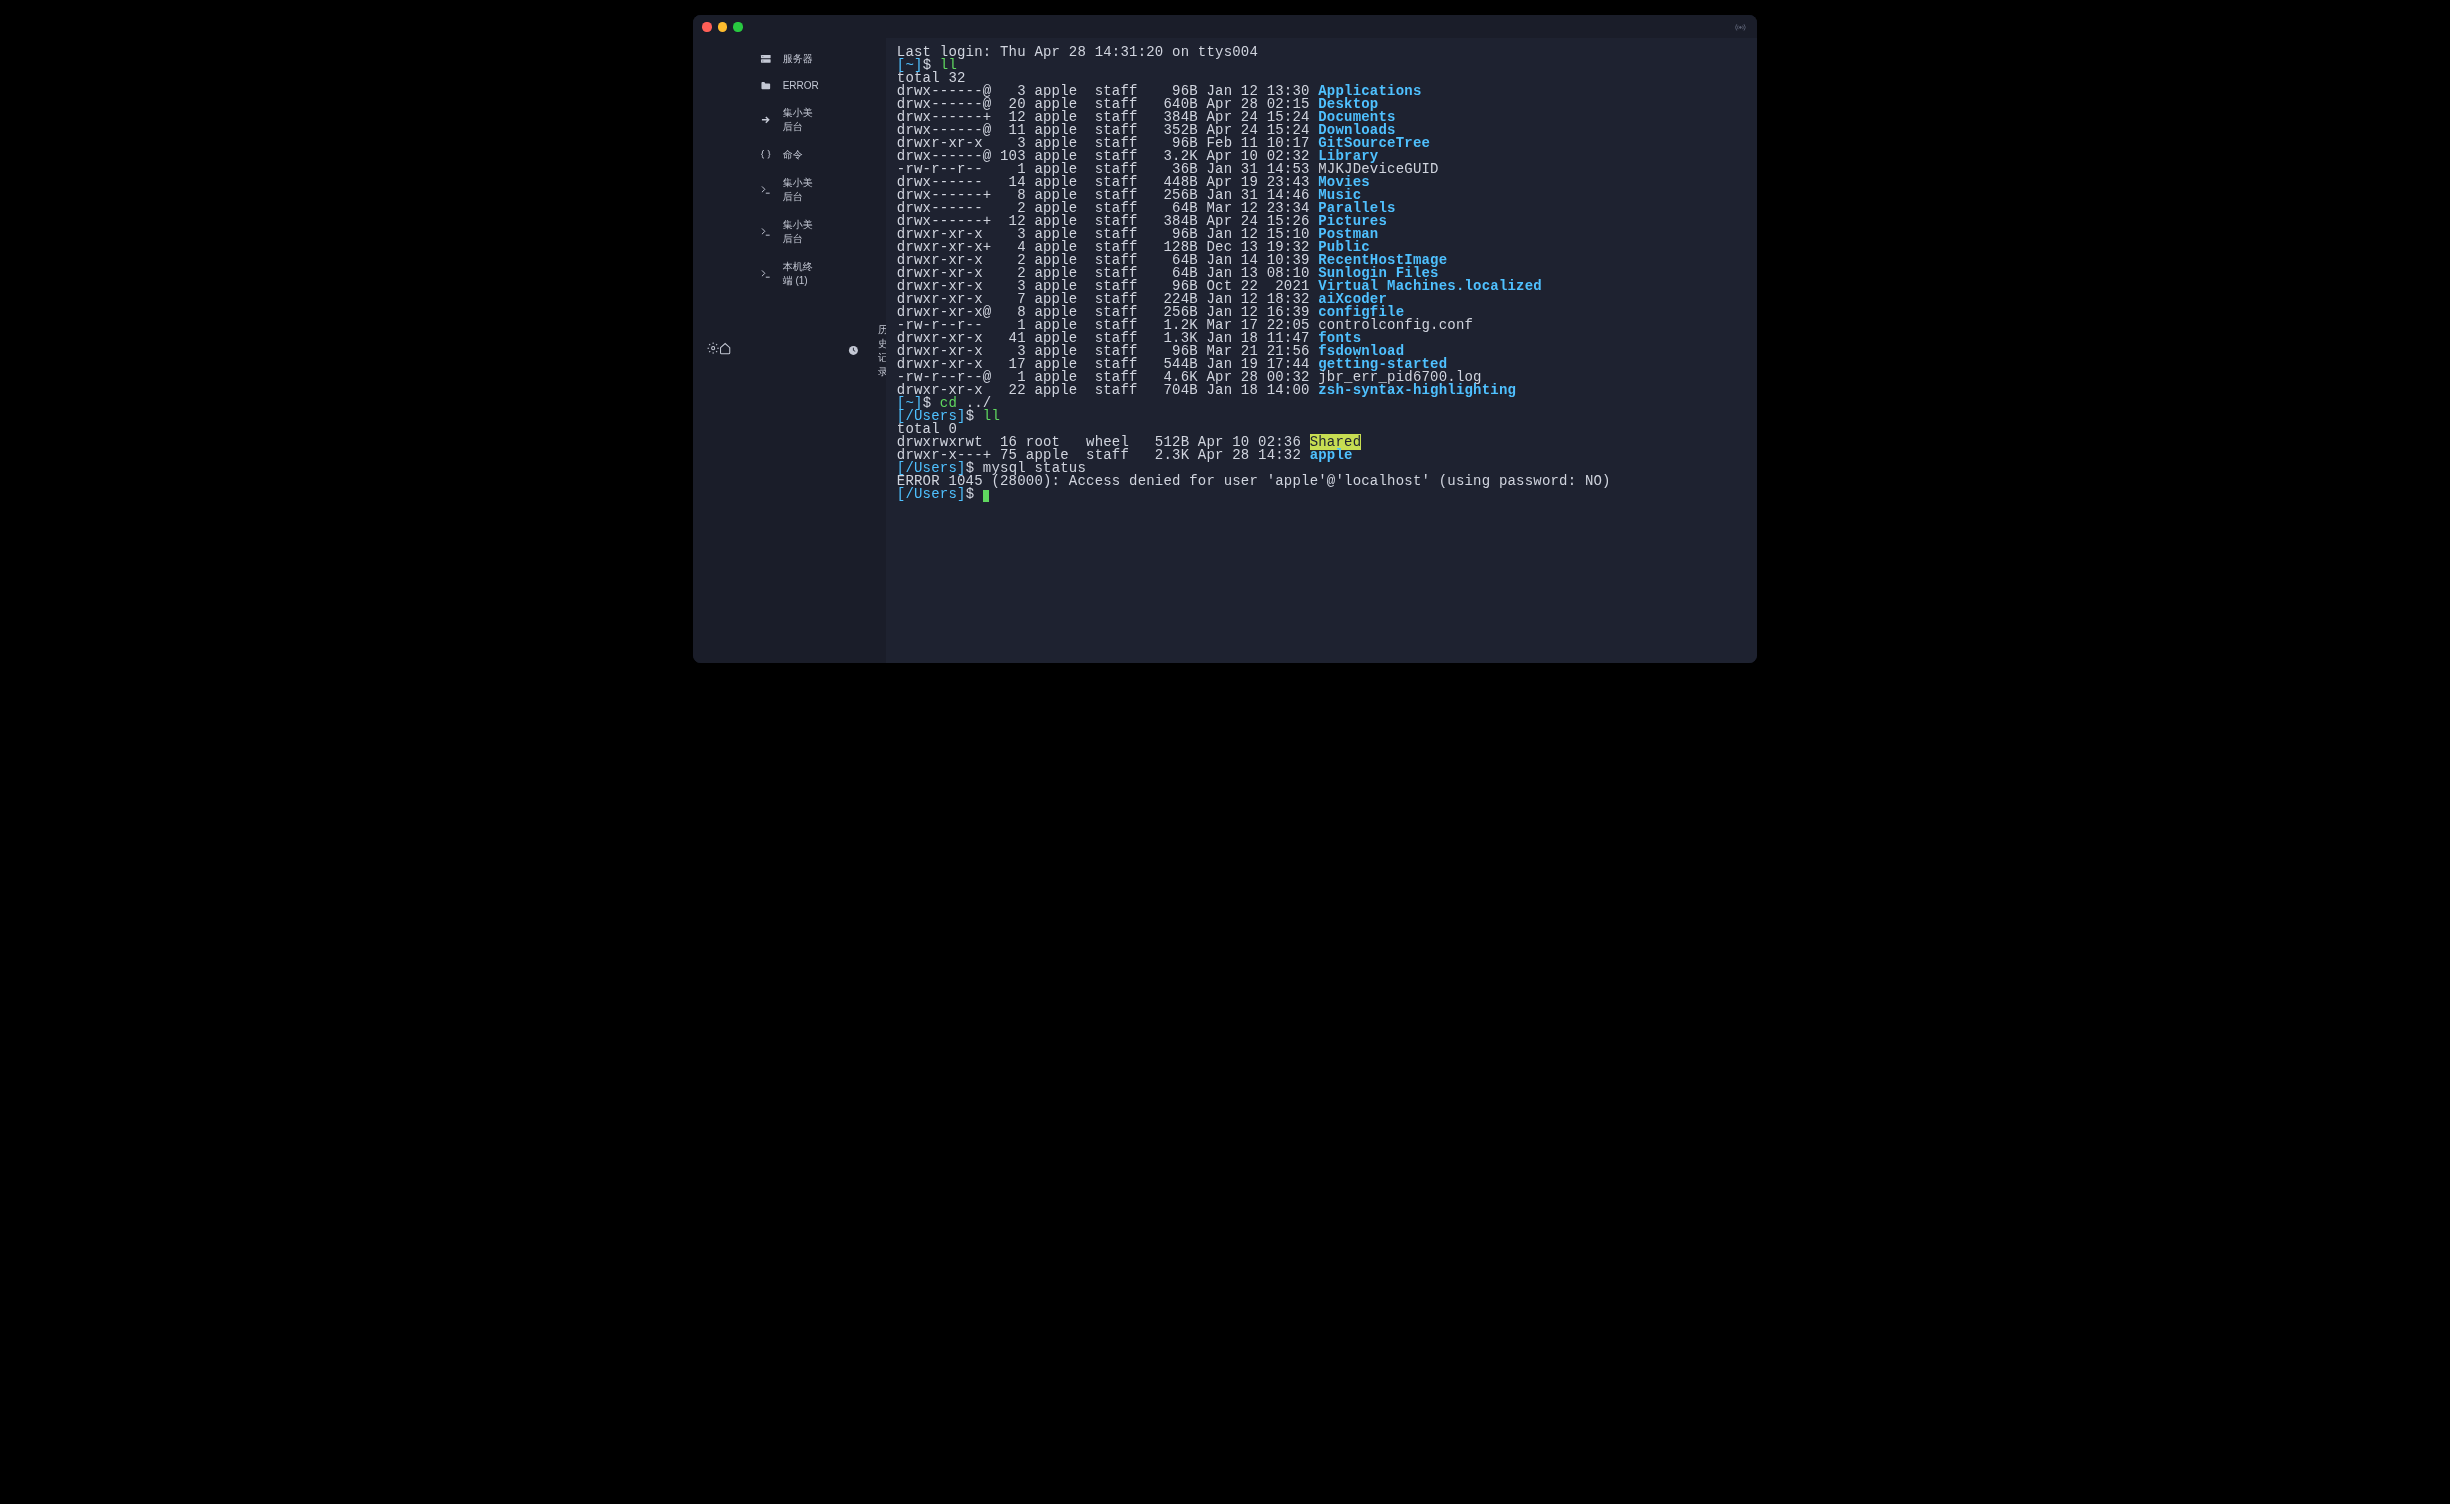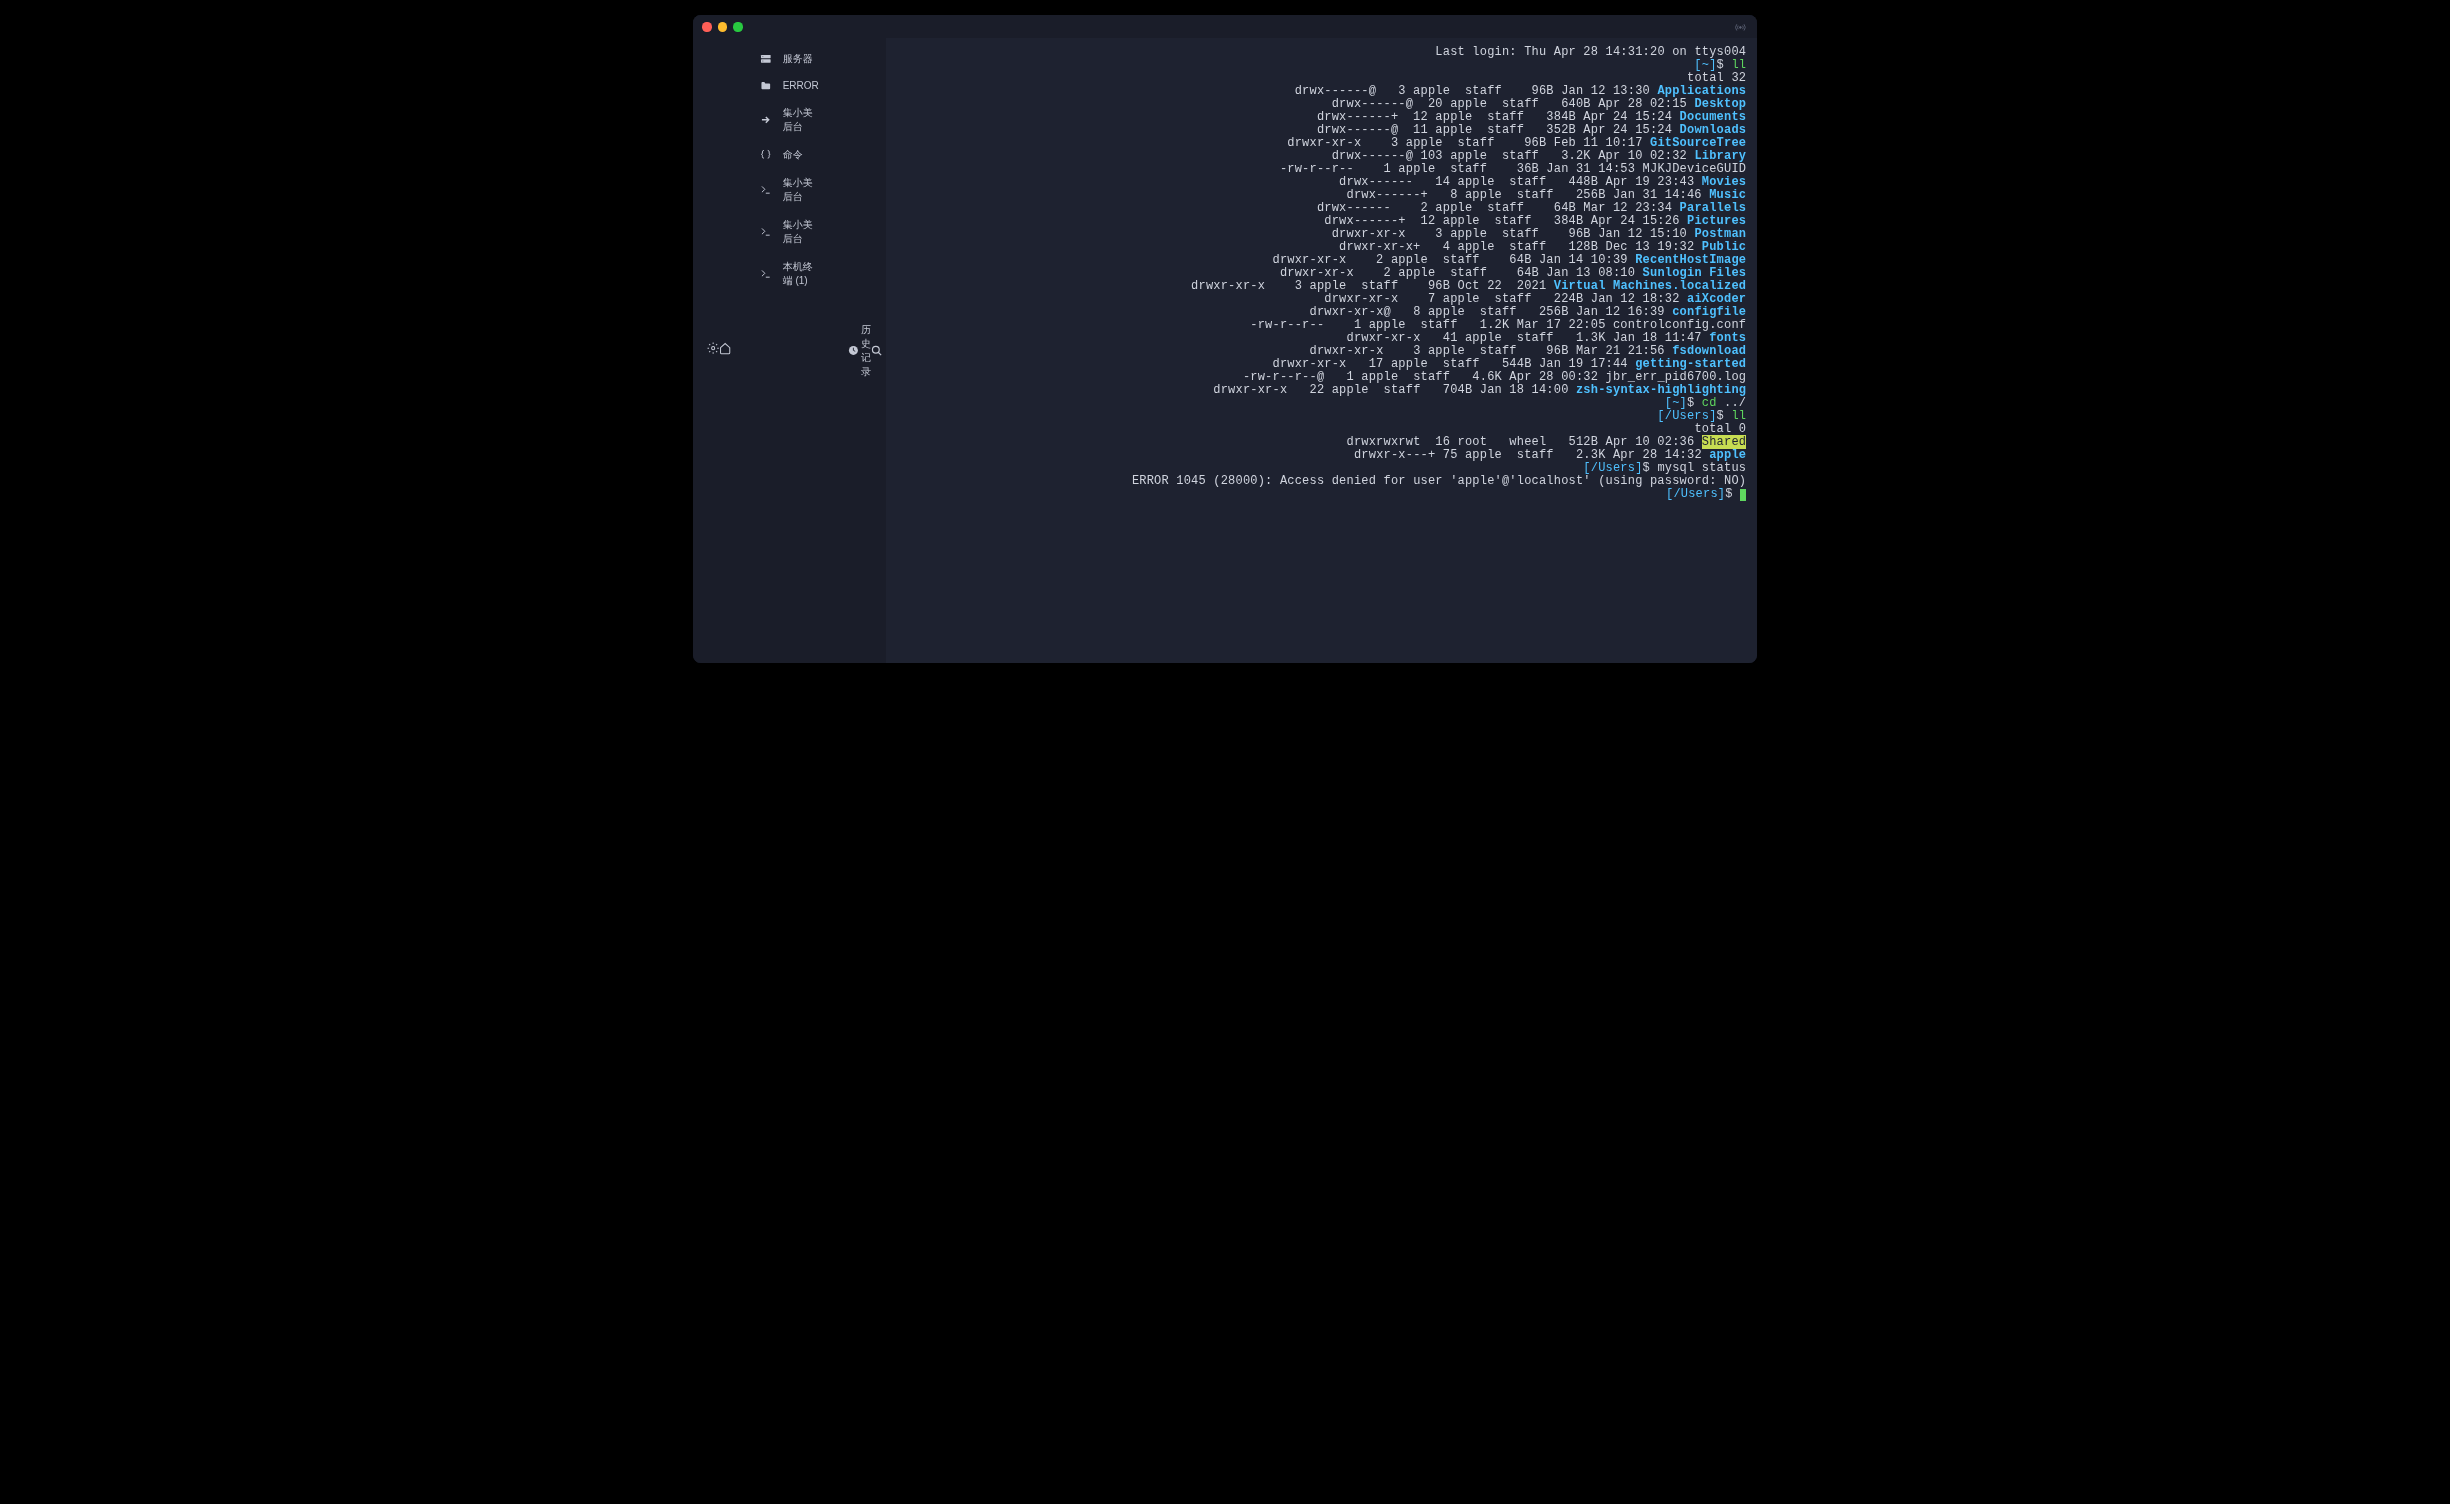--- a/index.html
+++ b/index.html
@@ -86,38 +86,37 @@
       color: #c4c8d4;
       flex-shrink: 0;
     }
     .history-header {
       display: flex;
       align-items: center;
       justify-content: space-between;
       padding: 7px 14px;
       color: #c4c8d4;
     }
-    .history-left { display: flex; align-items: center; gap: 2px; }
+    .history-left { display: flex; align-items: center; gap: 19px; }
     .history-list .sidebar-item {
       padding-left: 37px;
       font-size: 9.6px;
       color: #c4c8d4;
     }
     .terminal {
       flex: 1;
       background: #1e2230;
       padding: 7.7px 10.8px;
       color: #d0d4de;
       font-family: "SF Mono", Menlo, Monaco, "Courier New", monospace;
-      font-size: 12px;
+      font-size: 14px;
       line-height: 13px;
       overflow: auto;
       white-space: pre;
       letter-spacing: 0.2px;
-      text-align: right;
     }
     .c-prompt-bracket { color: #4fc1ff; }
     .c-prompt-path { color: #4fc1ff; }
     .c-dollar { color: #d0d4de; }
     .c-cmd { color: #5fd75f; }
     .c-dir { color: #4fc1ff; font-weight: bold; }
     .c-plain { color: #d0d4de; }
     .c-highlight { background: #c7dd52; color: #1e2230; }
     .cursor-block {
       display: inline-block;

